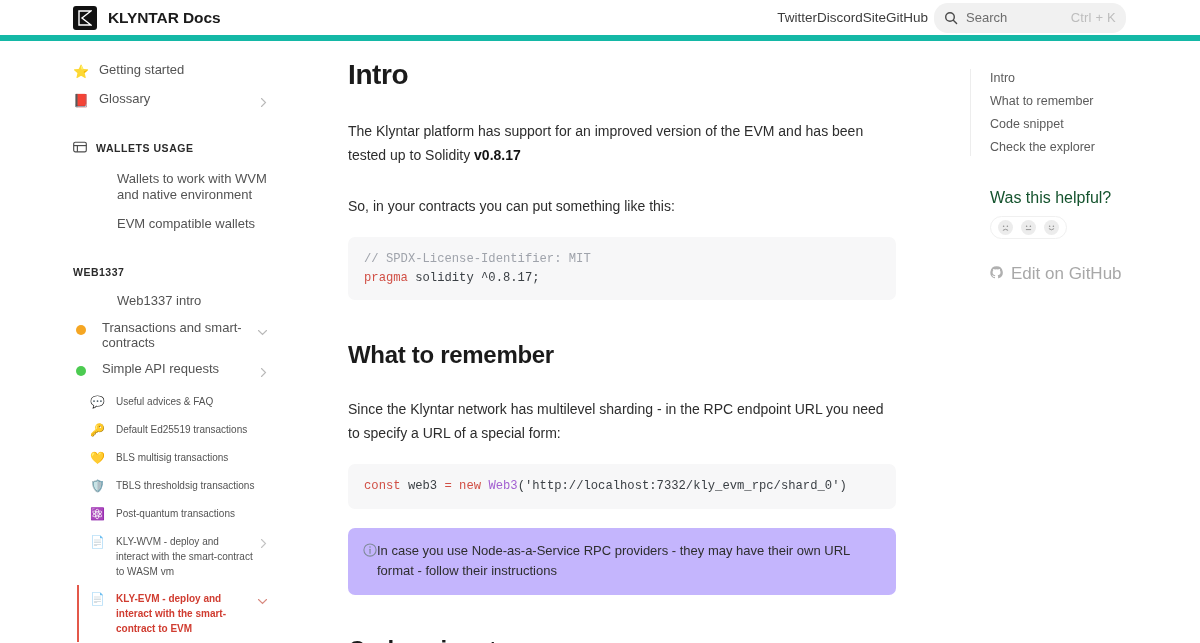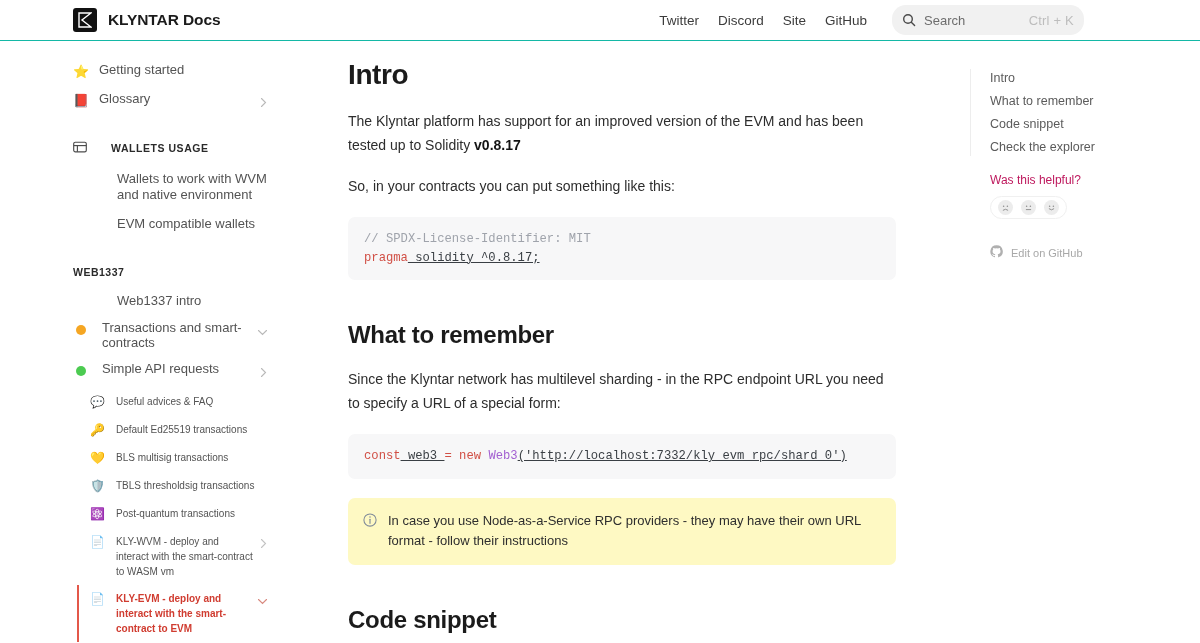--- a/index.html
+++ b/index.html
@@ -9,34 +9,34 @@
     font-family: "Liberation Sans", sans-serif;
     color: #1e1e1e;
     overflow: hidden;
   }
 
   
   .header {
     position: absolute; top: 0; left: 0;
     width: 1200px; height: 41px;
     background: #ffffff;
-    border-bottom: 1px solid #14b8a6;
+    border-bottom: 6px solid #14b8a6;
     display: flex; align-items: center;
   }
   .brand { display: flex; align-items: center; gap: 11px; margin-left: 73px; }
   .logo-mark {
     width: 24px; height: 24px; background: #111111;
     border-radius: 3px; position: relative; flex: 0 0 auto;
   }
   .logo-mark svg { position: absolute; top: 4px; left: 5px; }
   .brand-title { font-size: 15.5px; font-weight: 700; color: #1b1b1b; letter-spacing: -0.1px; }
 
   .nav-right {
     margin-left: auto; display: flex; align-items: center;
-    gap: 19px; margin-right: 116px;
+    margin-right: 74px;
   }
   .nav-link {
     font-size: 13.5px; color: #3c3c3c; text-decoration: none; cursor: pointer;
   }
   .search-box {
     display: flex; align-items: center;
     width: 192px; height: 30px;
     background: #f1f1f1; border-radius: 14px;
     padding: 0 10px; margin-left: 6px; cursor: text; gap: 8px;
   }
@@ -69,21 +69,21 @@
     flex: 1 1 auto; padding-right: 8px;
   }
   .nav-item .chev { flex: 0 0 auto; color: #b9b9b9; margin-top: 2px; }
 
   .plain-item {
     padding: 7px 22px 7px 73px; cursor: pointer; margin-left: 44px;
   }
   .plain-item .lbl { font-size: 13px; line-height: 15.5px; color: #535353; display: block; }
 
   .sect-head {
-    display: flex; align-items: center; gap: 24px;
+    display: flex; align-items: center; gap: 9px;
     padding: 7px 22px 7px 73px; margin-top: 14px;
   }
   .sect-head .stext {
     font-size: 10.5px; font-weight: 700; letter-spacing: .55px;
     color: #2a2a2a; text-transform: uppercase;
   }
   .sect-head-plain {
     padding: 7px 22px 6px 73px; margin-top: 16px;
   }
   .sect-head-plain .stext {
@@ -120,77 +120,77 @@
     font-size: 28px; font-weight: 700; color: #1b1b1b;
     letter-spacing: -0.4px; line-height: 34px;
     margin-top: 17px;
   }
   h2.doc-h2 {
     font-size: 24px; font-weight: 700; color: #1b1b1b;
     letter-spacing: -0.3px; line-height: 30px;
     margin-top: 40px;
   }
   p.doc-p {
-    font-size: 14px; line-height: 24px; color: #2d2d2d; margin-top: 17px;
+    font-size: 14px; line-height: 24px; color: #2d2d2d; margin-top: 27px;
   }
   p.doc-p b { font-weight: 700; color: #141414; }
 
   .code-block {
     background: #f7f7f8; border-radius: 7px;
     padding: 13px 16px; margin-top: 19px;
     font-family: "Liberation Mono", monospace;
     font-size: 12.2px; line-height: 18.5px; white-space: pre;
     overflow: hidden;
   }
   .c-comment { color: #9fa3ab; }
   .c-kw { color: #d14f45; }
   .c-cls { color: #a35fd1; }
-  .c-txt { color: #3a3f44; text-decoration: underline; }
+  .c-txt { color: #3a3f44; }
 
   .callout {
-    background: #fef9c3; border-radius: 7px;
+    background: #c4b5fd; border-radius: 7px;
     margin-top: 19px; padding: 13px 16px 14px 15px;
-    display: flex; gap: 11px; align-items: flex-start;
+    display: flex; align-items: flex-start;
   }
   .callout .ci { flex: 0 0 auto; margin-top: 2px; }
   .callout .ctext { font-size: 13px; line-height: 20px; color: #2e2e2e; }
 
   
   .toc {
     position: absolute; top: 41px; left: 950px;
     width: 250px; height: 602px; padding: 26px 20px 0 20px;
   }
   .toc-list { position: relative; padding-left: 20px; }
   .toc-list::before {
     content: ""; position: absolute; left: 0; top: 2px; bottom: 3px;
     width: 1px; background: #ededed;
   }
   .toc-item {
     font-size: 12.5px; line-height: 15px; color: #5b5b5b;
     padding: 4px 0 4px 0; cursor: pointer;
   }
   .helpful-label {
-    font-size: 12px; color: #be185d; margin-top: 14px; padding-left: 20px;
+    font-size: 16px; color: #14532d; margin-top: 30px; padding-left: 20px;
   }
   .faces {
     margin-top: 9px; margin-left: 20px;
     display: inline-flex; align-items: center; gap: 8px;
     background: #ffffff; border: 1px solid #f0f0f0;
     border-radius: 14px; padding: 3px 7px;
   }
   .face-btn {
     width: 15px; height: 15px; border-radius: 50%;
     background: #ececec; display: flex; align-items: center;
     justify-content: center; cursor: pointer; position: relative;
   }
   .edit-gh {
     display: flex; align-items: center; gap: 8px;
     margin-top: 25px; margin-left: 20px; cursor: pointer;
   }
-  .edit-gh .ghtext { font-size: 11px; color: #a8a8a8; text-align: right; }
+  .edit-gh .ghtext { font-size: 17px; color: #a8a8a8; text-align: right; }
 </style>
 </head>
 <body>
 
 <div class="header">
   <div class="brand">
     <div class="logo-mark">
       <svg width="14" height="16" viewBox="0 0 14 16">
         <path d="M1 1 L13 1 L4 8 L13 15 L1 15 Z" fill="none" stroke="#ffffff" stroke-width="1.4"></path>
       </svg>

